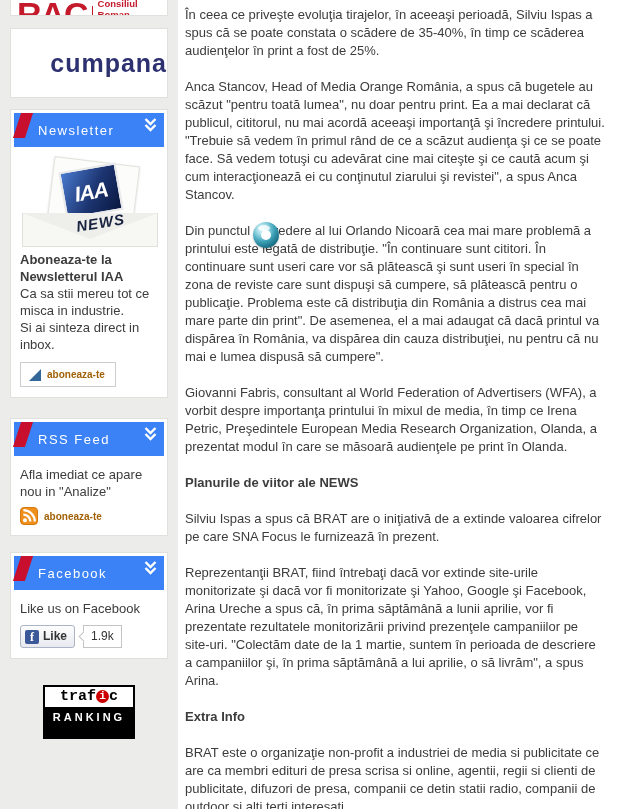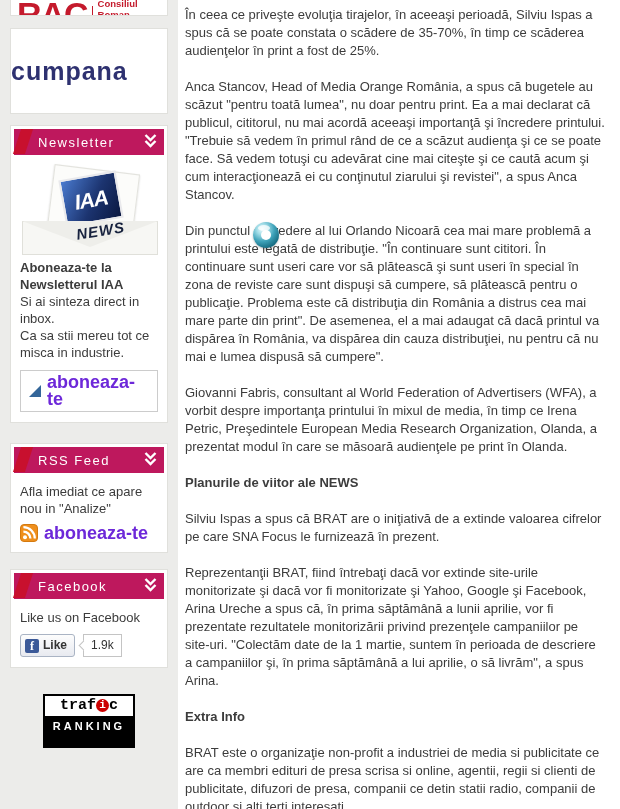--- a/index.html
+++ b/index.html
@@ -12,43 +12,43 @@
   .panel { background:#fff; border:1px solid #e0e0dc; margin:0 0 0 10px; width:158px; }
 
   
   .rac-box { height:16px; overflow:hidden; border-top:none; }
   .rac-inner { display:flex; align-items:center; margin-top:-14px; padding-left:6px; }
   .rac-acronym { color:#c41a2c; font-weight:bold; font-size:34px; line-height:36px; letter-spacing:-1px; }
   .rac-divider { width:1px; height:26px; background:#c41a2c; margin:10px 5px 0 4px; }
   .rac-tagline { color:#c41a2c; font-size:9.5px; font-weight:bold; line-height:11px; margin-top:12px; }
 
   
-  .cumpana-box { margin-top:12px; height:86px; display:flex; align-items:center; justify-content:flex-start; }
+  .cumpana-box { margin-top:12px; height:70px; display:flex; align-items:center; justify-content:flex-end; }
   .cumpana-text { color:#2e3170; font-weight:bold; font-size:25px; letter-spacing:1px; }
 
   
-  .panel-header { position:relative; height:26px; background:#be185d; margin:3px; display:flex; align-items:center; padding-left:24px; cursor:pointer; }
+  .panel-header { position:relative; height:34px; background:#3b82f6; margin:3px; display:flex; align-items:center; padding-left:24px; cursor:pointer; }
   .panel-header .bar-label { color:#fff; font-size:13px; letter-spacing:1.5px; }
   .red-slash { position:absolute; left:3px; top:0; width:12px; height:25px; background:#c8102e; transform:skewX(-18deg); }
   .chevrons { position:absolute; right:7px; top:5px; }
 
   .panel-body { padding:7px 9px 10px; font-size:13px; line-height:17px; color:#3c3c3c; }
 
   
   .newsletter-box { margin-top:11px; }
   .env-wrap { position:relative; width:140px; height:86px; margin:4px auto 2px; }
   .env-card { position:absolute; left:30px; top:0; width:86px; height:72px; background:#fcfcfa; border:1px solid #e3e3de; transform:rotate(7deg); box-shadow:0 1px 2px rgba(0,0,0,.18); z-index:1; }
   .iaa-badge { position:absolute; left:42px; top:6px; width:58px; height:48px; background:linear-gradient(125deg,#4a7bd0 0%,#1c3470 55%,#0a1840 100%); transform:rotate(-10deg); display:flex; align-items:center; justify-content:center; color:#fff; font-weight:bold; font-style:italic; font-size:21px; letter-spacing:-1px; border:2px solid #e9e9ec; z-index:2; }
   .env-news { position:absolute; left:56px; top:53px; transform:rotate(-9deg); font-weight:bold; font-style:italic; font-size:15px; color:#16213d; letter-spacing:1px; z-index:4; }
   .env-front { position:absolute; bottom:0; left:2px; width:136px; height:34px; background:#f7f7f4; border:1px solid #e0e0da; z-index:3; }
   .env-front::before { content:""; position:absolute; left:-1px; top:-1px; width:0; height:0; border-left:68px solid transparent; border-right:68px solid transparent; border-top:26px solid #eeeeea; }
   .nl-title { font-weight:bold; margin-top:4px; }
   .nl-cta { display:inline-flex; align-items:center; gap:6px; border:1px solid #ccc; background:#fff; padding:3px 10px 3px 8px; margin-top:9px; cursor:pointer; }
   .tri-icon { width:0; height:0; border-bottom:12px solid #336699; border-left:12px solid transparent; }
-  .red-link { color:#6d28d9; font-weight:bold; font-size:18px; text-decoration:none; }
+  .red-link { color:#a16207; font-weight:bold; font-size:10px; text-decoration:none; }
 
   
   .rss-box { margin-top:20px; }
   .rss-row { display:flex; align-items:center; gap:6px; margin-top:7px; }
 
   
   .fb-box { margin-top:16px; }
   .fb-row { display:flex; align-items:center; gap:4px; margin-top:8px; }
   .fb-like-btn { display:inline-flex; align-items:center; gap:4px; background:linear-gradient(#fdfdfd,#e8eaf0); border:1px solid #aab4c4; border-radius:3px; padding:2px 7px 2px 4px; cursor:pointer; }
   .fb-f { width:14px; height:14px; background:#3b5998; border-radius:2px; color:#fff; font-weight:bold; font-size:12px; display:flex; align-items:flex-end; justify-content:center; line-height:13px; font-family:"Liberation Serif", serif; }
@@ -106,22 +106,22 @@
         </svg>
       </div>
       <div class="panel-body">
         <div class="env-wrap">
           <div class="env-card"></div>
           <div class="iaa-badge">IAA</div>
           <div class="env-news">NEWS</div>
           <div class="env-front"></div>
         </div>
         <div class="nl-title">Aboneaza-te la Newsletterul IAA</div>
+        <div>Ca sa stii mereu tot ce misca in industrie.</div>
         <div>Si ai sinteza direct in inbox.</div>
-        <div>Ca sa stii mereu tot ce misca in industrie.</div>
         <div class="nl-cta">
           <span class="tri-icon"></span>
           <span class="red-link">aboneaza-te</span>
         </div>
       </div>
     </div>
 
     <div class="panel rss-box">
       <div class="panel-header">
         <span class="red-slash"></span>
@@ -167,21 +167,21 @@
     </div>
 
     <div class="trafic">
       <div class="trafic-top"><span>traf</span><span class="i-circle">i</span><span>c</span></div>
       <div class="trafic-bottom">RANKING</div>
     </div>
 
   </aside>
 
   <main class="content">
-    <p>În ceea ce priveşte evoluţia tirajelor, în aceeaşi perioadă, Silviu Ispas a spus că se poate constata o scădere de 35-70%, în timp ce scăderea audienţelor în print a fost de 25%.</p>
+    <p>În ceea ce priveşte evoluţia tirajelor, în aceeaşi perioadă, Silviu Ispas a spus că se poate constata o scădere de 35-40%, în timp ce scăderea audienţelor în print a fost de 25%.</p>
     <p>Anca Stancov, Head of Media Orange România, a spus că bugetele au scăzut "pentru toată lumea", nu doar pentru print. Ea a mai declarat că publicul, cititorul, nu mai acordă aceeaşi importanţă şi încredere printului. "Trebuie să vedem în primul rând de ce a scăzut audienţa şi ce se poate face. Să vedem totuşi cu adevărat cine mai citeşte şi ce caută acum şi cum interacţionează ei cu conţinutul ziarului şi revistei", a spus Anca Stancov.</p>
     <p>Din punctul de vedere al lui Orlando Nicoară cea mai mare problemă a printului este legată de distribuţie. "În continuare sunt cititori. În continuare sunt useri care vor să plătească şi sunt useri în special în zona de reviste care sunt dispuşi să cumpere, să plătească pentru o publicaţie. Problema este că distribuţia din România a distrus cea mai mare parte din print". De asemenea, el a mai adaugat că dacă printul va dispărea în România, va dispărea din cauza distribuţiei, nu pentru că nu mai e lumea dispusă să cumpere".</p>
     <p>Giovanni Fabris, consultant al World Federation of Advertisers (WFA), a vorbit despre importanţa printului în mixul de media, în timp ce Irena Petric, Preşedintele European Media Research Organization, Olanda, a prezentat modul în care se măsoară audienţele pe print în Olanda.</p>
     <p class="heading">Planurile de viitor ale NEWS</p>
     <p>Silviu Ispas a spus că BRAT are o iniţiativă de a extinde valoarea cifrelor pe care SNA Focus le furnizează în prezent.</p>
     <p>Reprezentanţii BRAT, fiind întrebaţi dacă vor extinde site-urile monitorizate şi dacă vor fi monitorizate şi Yahoo, Google şi Facebook, Arina Ureche a spus că, în prima săptămână a lunii aprilie, vor fi prezentate rezultatele monitorizării privind prezenţele campaniilor pe site-uri. "Colectăm date de la 1 martie, suntem în perioada de descriere a campaniilor şi, în prima săptămână a lui aprilie, o să livrăm", a spus Arina.</p>
     <p class="heading">Extra Info</p>
     <p>BRAT este o organizaţie non-profit a industriei de media si publicitate ce are ca membri edituri de presa scrisa si online, agentii, regii si clienti de publicitate, difuzori de presa, companii ce detin statii radio, companii de outdoor si alti terti interesati.</p>
 
   </main>

